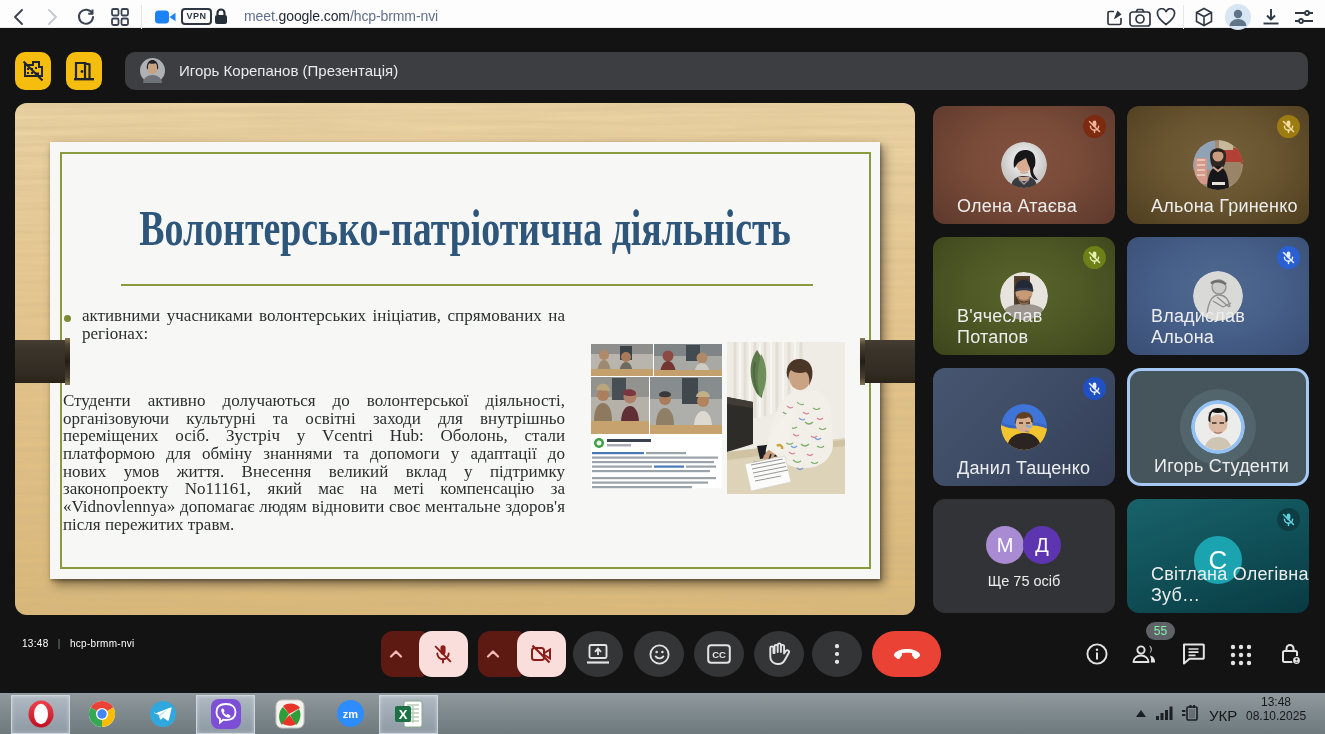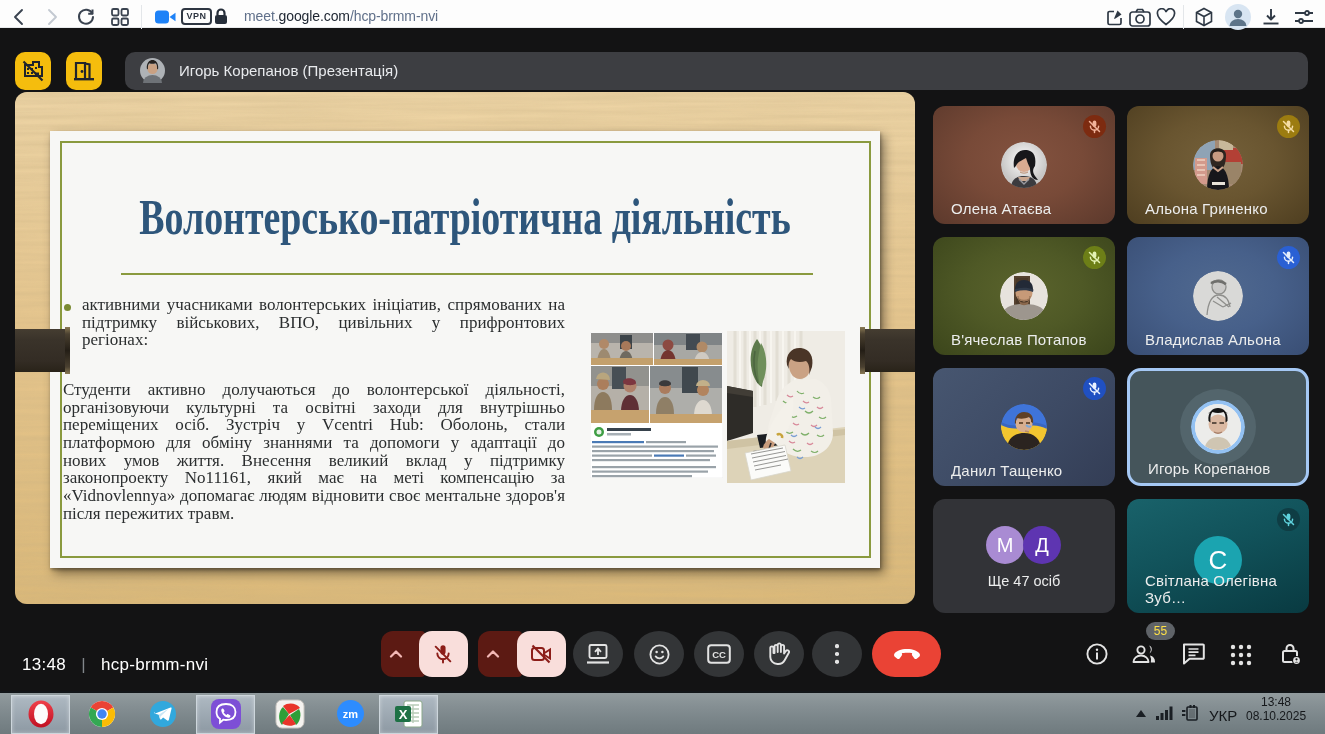--- a/index.html
+++ b/index.html
@@ -15,51 +15,51 @@
   .tsep { position:absolute; top:5px; width:1px; height:24px; background:#e3e6e9; }
 
   
   #meet { position:absolute; left:0; top:34px; width:1325px; height:657px; background:#131314; }
 
   .ybtn { position:absolute; top:18px; width:36px; height:38px; background:#f5bd0d; border-radius:10px; }
   #pill { position:absolute; left:125px; top:18px; width:1183px; height:38px; background:#3d3e42; border-radius:10px; }
   #pill .ptxt { position:absolute; left:54px; top:10px; font-size:15px; color:#e8eaed; }
 
   
-  #pres { position:absolute; left:15px; top:58px; width:900px; height:512px; border-radius:12px; overflow:hidden; }
+  #pres { position:absolute; left:15px; top:69px; width:900px; height:512px; border-radius:12px; overflow:hidden; }
   #paper { position:absolute; left:35px; top:39px; width:830px; height:437px; background:#f7f7f5; box-shadow:4px 5px 10px rgba(0,0,0,0.45), 1px 2px 3px rgba(0,0,0,0.3); }
   #inframe { position:absolute; left:10px; top:10px; right:9px; bottom:10px; border:2px solid #8a9a3e; }
   #slidetitle { position:absolute; left:-35px; top:57px; width:900px; text-align:center; font-family:"Liberation Serif", serif; font-weight:bold; font-size:51px; color:#2e567b; white-space:nowrap; transform:scaleX(0.742); }
   #titlerule { position:absolute; left:71px; top:142px; width:692px; height:2px; background:#8a9a3e; }
   .slidebody { font-family:"Liberation Serif", serif; font-size:17px; color:#2b2e2f; }
   .slidebody .jl { height:17.7px; text-align:justify; text-align-last:justify; white-space:nowrap; }
   .slidebody .ll { height:17.7px; text-align:left; }
   #bullet1 { position:absolute; left:32px; top:164px; width:483px; }
   #bulletdot { position:absolute; left:14px; top:173px; width:7px; height:7px; border-radius:50%; background:#7b8b34; }
   #para2 { position:absolute; left:13px; top:249px; width:502px; }
 
   .ribbon { position:absolute; top:237px; height:43px; background:linear-gradient(180deg,#453d31,#3a332a 25%,#332c24 75%,#292319); }
   #ribL { left:0px; width:55px; }
   #ribR { left:845px; width:55px; }
   .ribtip { position:absolute; top:-2px; width:5px; height:47px; background:linear-gradient(180deg,#8a7a55,#4a4030 15%,#241e16 50%,#4a4030 85%,#8a7a55); }
 
   
   .tile { position:absolute; width:182px; height:118px; border-radius:12px; overflow:hidden; }
-  .tname { position:absolute; left:18px; bottom:7px; font-size:15px; color:#eceded; letter-spacing:0.2px; }
+  .tname { position:absolute; left:24px; bottom:7px; font-size:18px; color:#eceded; letter-spacing:0.2px; }
   .badge { position:absolute; right:9px; top:9px; width:23px; height:23px; border-radius:50%; }
   .avwrap { position:absolute; left:50%; top:50%; transform:translate(-50%,-50%); border-radius:50%; overflow:hidden; }
 
   
   #bottombar { position:absolute; left:0; top:597px; width:1325px; height:60px; }
   .roundbtn { position:absolute; top:0px; width:50px; height:46px; border-radius:50%/50%; background:#333537; }
   .mutegrp { position:absolute; top:0; height:46px; }
   .mchev { position:absolute; left:0; top:0; width:44px; height:46px; background:#5c1a13; border-radius:12px 4px 4px 12px; }
   .mpink { position:absolute; left:38px; top:0; width:49px; height:46px; background:#f9dedb; border-radius:13px; }
   #hangup { position:absolute; left:872px; top:0; width:69px; height:46px; background:#ea4335; border-radius:23px; }
-  .btime { position:absolute; left:22px; top:24px; font-size:17px; color:#ffffff; letter-spacing:0.3px; }
+  .btime { position:absolute; left:22px; top:7px; font-size:10px; color:#ffffff; letter-spacing:0.3px; }
 
   
   #taskbar { position:absolute; left:0; top:691px; width:1325px; height:43px; background:linear-gradient(180deg,#919b9e 0%, #848e92 35%, #788387 70%, #6f7a7e 100%); border-top:2px solid #111518; }
   .tbtn { position:absolute; top:2px; width:59px; height:39px; }
   .tbtn.active { background:linear-gradient(180deg,#aeb9c2,#8d99a3); border:1px solid #cdd6dc; box-shadow:inset 0 0 4px rgba(255,255,255,0.4); }
   .traytxt { position:absolute; color:#15181b; font-size:12px; }
 </style>
 </head>
 <body>
 <div id="root">
@@ -176,21 +176,20 @@
         <rect width="900" height="512" fill="url(#wg)"></rect>
         <rect width="900" height="512" filter="url(#grain)" opacity="0.45"></rect>
       </svg>
       <div id="paper">
         <div id="inframe"></div>
         <div id="slidetitle">Волонтерсько-патріотична діяльність</div>
         <div id="titlerule"></div>
         <div id="bulletdot"></div>
         <div id="bullet1" class="slidebody">
           <div class="jl">активними учасниками волонтерських ініціатив, спрямованих на</div>
-          <div class="jl">підтримку &nbsp;військових, &nbsp;ВПО, &nbsp;цивільних &nbsp;у &nbsp;прифронтових</div>
           <div class="ll">регіонах:</div>
         </div>
         <div id="para2" class="slidebody">
           <div class="jl">Студенти &nbsp;активно &nbsp;долучаються &nbsp;до &nbsp;волонтерської &nbsp;діяльності,</div>
           <div class="jl">організовуючи &nbsp;культурні &nbsp;та &nbsp;освітні &nbsp;заходи &nbsp;для &nbsp;внутрішньо</div>
           <div class="jl">переміщених &nbsp;осіб. &nbsp;Зустріч &nbsp;у &nbsp;Vcentri &nbsp;Hub: &nbsp;Оболонь, &nbsp;стали</div>
           <div class="jl">платформою для обміну знаннями та допомоги у адаптації до</div>
           <div class="jl">нових &nbsp;умов &nbsp;життя. &nbsp;Внесення &nbsp;великий &nbsp;вклад &nbsp;у &nbsp;підтримку</div>
           <div class="jl">законопроекту &nbsp;No11161, &nbsp;який &nbsp;має &nbsp;на &nbsp;меті &nbsp;компенсацію &nbsp;за</div>
           <div class="jl">«Vidnovlennya» допомагає людям відновити своє ментальне здоров'я</div>
@@ -487,27 +486,27 @@
             <rect width="54" height="54" fill="#f2f1ef"></rect>
             <rect x="4" y="4" width="46" height="46" fill="#ececea"></rect>
             <path d="M13 54 c0 -12 6 -17 14 -17 c8 0 14 5 14 17 Z" fill="#cfc5b2"></path>
             <circle cx="27" cy="24" r="9.5" fill="#dbb9a2"></circle>
             <path d="M17.5 21 c-1 -9 4 -13 9.5 -13 c5.5 0 10.5 4 9.5 13 l-2 1.5 c0.4 -6 -0.4 -9 -2 -10.5 c-3.5 1.3 -7.5 1.3 -11 0 c-1.6 1.5 -2.4 4.5 -2 10.5 Z" fill="#161616"></path>
             <path d="M17 13.5 c2 -3.5 18 -3.5 20 0 l-2 -1 c-5 -2 -11 -2 -16 0 Z" fill="#111111"></path>
             <path d="M21 23 l4.5 0 M28.5 23 l4.5 0" stroke="#3a2e26" stroke-width="1.6"></path>
             <path d="M23 32 c2.5 1.5 5.5 1.5 8 0" stroke="#a8806a" stroke-width="1.4" fill="none"></path>
           </g>
         </svg>
-      <div class="tname" style="bottom:6px;">Игорь Корепанов</div>
+      <div class="tname" style="bottom:6px;">Игорь Студенти</div>
     </div>
 
     <div class="tile" style="left:933px; top:465px; height:114px; background:#323337;">
       <div style="position:absolute; left:53px; top:27px; width:38px; height:38px; border-radius:50%; background:#a98bd3; color:#fff; text-align:center; line-height:38px; font-size:20px;">М</div>
       <div style="position:absolute; left:90px; top:27px; width:38px; height:38px; border-radius:50%; background:#5e35b1; color:#fff; text-align:center; line-height:38px; font-size:20px;">Д</div>
-      <div style="position:absolute; left:0; top:74px; width:182px; text-align:center; color:#eceded; font-size:14.5px;">Ще 47 осіб</div>
+      <div style="position:absolute; left:0; top:74px; width:182px; text-align:center; color:#eceded; font-size:14.5px;">Ще 75 осіб</div>
     </div>
     <div class="tile" style="left:1127px; top:465px; height:114px; background:linear-gradient(160deg, #19626a 0%, #11525a 45%, #093a41 100%);">
       <div style="position:absolute; left:67px; top:37px; width:48px; height:48px; border-radius:50%; background:#1ba4b0; color:#fff; text-align:center; line-height:48px; font-size:26px;">С</div>
       <div class="badge" style="background:#0f3d44; color:#5fd2dd;">
           <svg width="15" height="15" style="position:absolute;left:4px;top:4px;" viewBox="0 0 24 24">
             <g stroke="currentColor" fill="none" stroke-width="2.4" stroke-linecap="round">
               <rect x="9" y="2.5" width="6" height="10" rx="3" fill="currentColor" stroke="none"></rect>
               <path d="M5.5 11.5 a6.5 6.5 0 0 0 13 0"></path>
               <path d="M12 18 v3.5"></path>
               <path d="M4 4 L20 20"></path>
@@ -604,21 +603,21 @@
           <circle cx="11" cy="6.8" r="1.2" fill="#e3e3e3"></circle>
         </svg>
       <svg width="26" height="22" style="position:absolute;left:1131px;top:12px;" viewBox="0 0 26 22">
           <g fill="none" stroke="#e3e3e3" stroke-width="1.9">
             <circle cx="10" cy="7" r="3.6"></circle>
             <path d="M2.5 19 a7.5 6.5 0 0 1 15 0 Z" stroke-linejoin="round"></path>
           </g>
           <path d="M16.5 10.6 a4.2 4.2 0 0 0 1.6 -8.1 a6.5 6.5 0 0 1 0.4 8 Z" fill="#e3e3e3"></path>
           <path d="M19 12.5 a6.5 6.5 0 0 1 5 6.3 v0.7 h-4.2 a10 10 0 0 0 -0.8 -7 Z" fill="#e3e3e3"></path>
         </svg>
-      <div style="position:absolute; left:1146px; top:-9px; width:29px; height:18px; border-radius:9px; background:#5f6368; color:#fde047; font-size:12px; text-align:center; line-height:18px;">55</div>
+      <div style="position:absolute; left:1146px; top:-9px; width:29px; height:18px; border-radius:9px; background:#5f6368; color:#86efac; font-size:12px; text-align:center; line-height:18px;">55</div>
       <svg width="23" height="22" style="position:absolute;left:1182px;top:12px;" viewBox="0 0 23 22">
           <path d="M2 1.5 h19 a0.8 0.8 0 0 1 0.8 0.8 V15 a0.8 0.8 0 0 1 -0.8 0.8 H7.5 L2 20.5 Z" fill="none" stroke="#e3e3e3" stroke-width="2" stroke-linejoin="round"></path>
           <path d="M6.5 6 h10 M6.5 9.2 h10 M6.5 12.4 h7" stroke="#e3e3e3" stroke-width="1.7"></path>
         </svg>
       <svg width="22" height="22" style="position:absolute;left:1230px;top:13px;" viewBox="0 0 22 22">
           <g fill="#e3e3e3">
             <circle cx="3" cy="3" r="2.2"></circle>
             <circle cx="11" cy="3" r="2.2"></circle>
             <circle cx="19" cy="3" r="2.2"></circle>
             <circle cx="3" cy="11" r="2.2"></circle>

